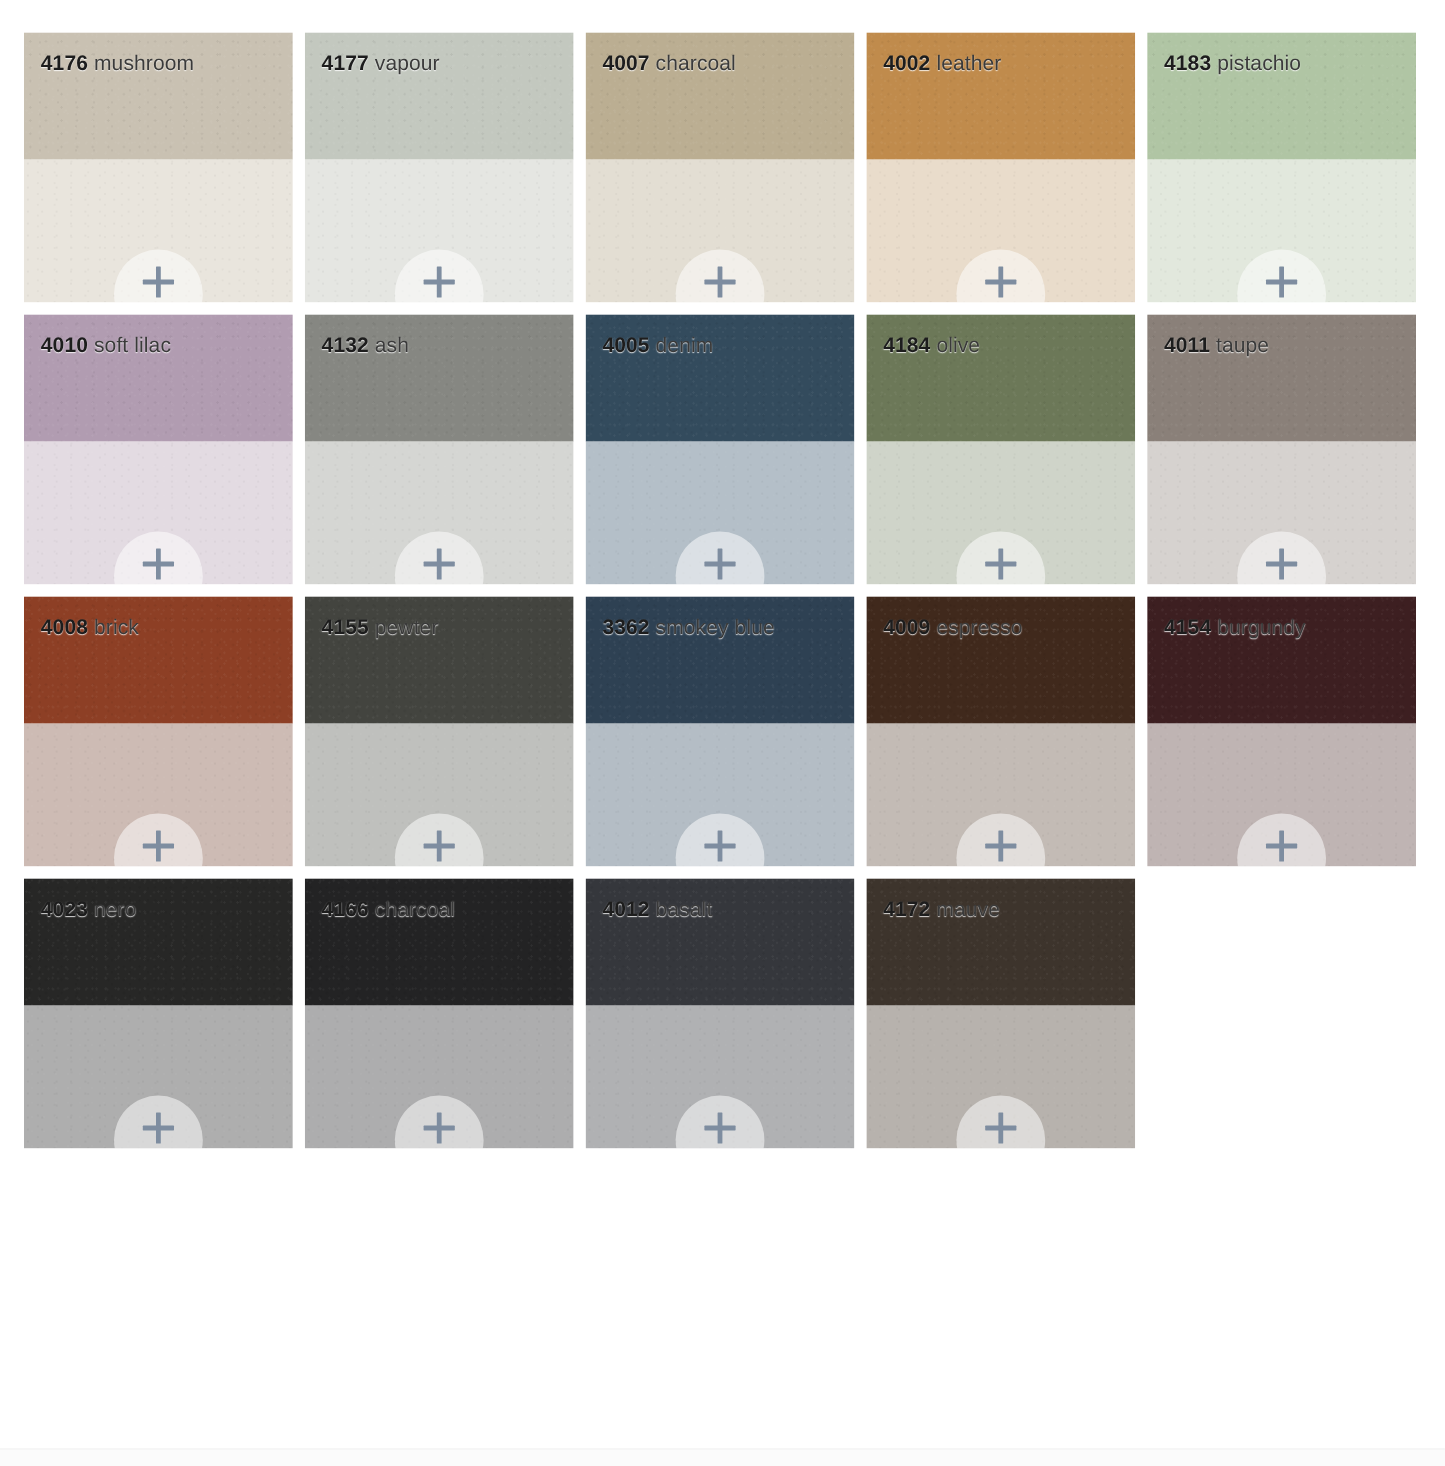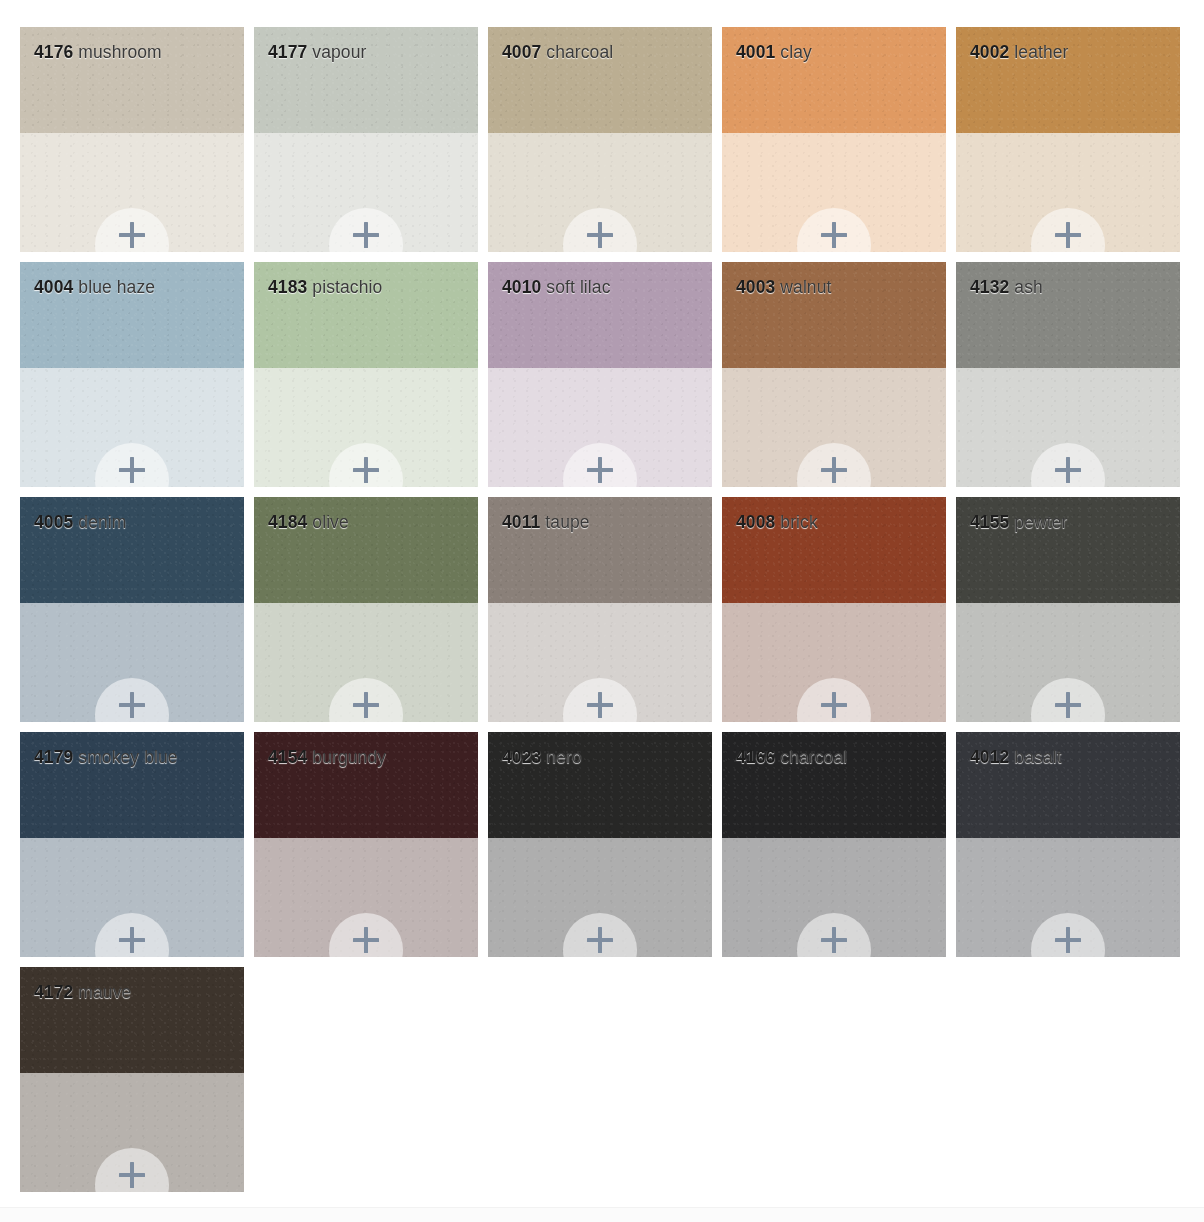--- a/index.html
+++ b/index.html
@@ -185,68 +185,44 @@
     </div>
     <div class="swatch-card">
       <div class="swatch-color" style="background: rgb(187, 174, 146);"></div>
       <div class="swatch-tint" style="background: rgb(227, 222, 211);"></div>
       <div class="swatch-label"><span class="swatch-code">4007</span> <span class="swatch-name">charcoal</span></div>
       <div class="add-button">
         <span class="plus-icon"></span>
       </div>
     </div>
     <div class="swatch-card">
-      <div class="swatch-color" style="background: rgb(224, 154, 98);"></div>
-      <div class="swatch-tint" style="background: rgb(244, 221, 200);"></div>
-      <div class="swatch-label"><span class="swatch-code">4001</span> <span class="swatch-name">clay</span></div>
-      <div class="add-button">
-        <span class="plus-icon"></span>
-      </div>
-    </div>
-    <div class="swatch-card">
       <div class="swatch-color" style="background: rgb(192, 139, 76);"></div>
       <div class="swatch-tint" style="background: rgb(233, 220, 203);"></div>
       <div class="swatch-label"><span class="swatch-code">4002</span> <span class="swatch-name">leather</span></div>
       <div class="add-button">
         <span class="plus-icon"></span>
       </div>
     </div>
     <div class="swatch-card">
-      <div class="swatch-color" style="background: rgb(158, 183, 196);"></div>
-      <div class="swatch-tint" style="background: rgb(219, 227, 231);"></div>
-      <div class="swatch-label"><span class="swatch-code">4004</span> <span class="swatch-name">blue haze</span></div>
-      <div class="add-button">
-        <span class="plus-icon"></span>
-      </div>
-    </div>
-    <div class="swatch-card">
       <div class="swatch-color" style="background: rgb(176, 197, 164);"></div>
       <div class="swatch-tint" style="background: rgb(226, 232, 221);"></div>
       <div class="swatch-label"><span class="swatch-code">4183</span> <span class="swatch-name">pistachio</span></div>
       <div class="add-button">
         <span class="plus-icon"></span>
       </div>
     </div>
     <div class="swatch-card">
       <div class="swatch-color" style="background: rgb(177, 156, 177);"></div>
       <div class="swatch-tint" style="background: rgb(227, 219, 226);"></div>
       <div class="swatch-label"><span class="swatch-code">4010</span> <span class="swatch-name">soft lilac</span></div>
       <div class="add-button">
         <span class="plus-icon"></span>
       </div>
     </div>
     <div class="swatch-card">
-      <div class="swatch-color" style="background: rgb(154, 106, 71);"></div>
-      <div class="swatch-tint" style="background: rgb(221, 209, 198);"></div>
-      <div class="swatch-label"><span class="swatch-code">4003</span> <span class="swatch-name">walnut</span></div>
-      <div class="add-button">
-        <span class="plus-icon"></span>
-      </div>
-    </div>
-    <div class="swatch-card">
       <div class="swatch-color" style="background: rgb(134, 135, 130);"></div>
       <div class="swatch-tint" style="background: rgb(213, 214, 211);"></div>
       <div class="swatch-label"><span class="swatch-code">4132</span> <span class="swatch-name">ash</span></div>
       <div class="add-button">
         <span class="plus-icon"></span>
       </div>
     </div>
     <div class="swatch-card">
       <div class="swatch-color" style="background: rgb(51, 75, 93);"></div>
       <div class="swatch-tint" style="background: rgb(180, 191, 200);"></div>
@@ -283,21 +259,29 @@
       <div class="swatch-color" style="background: rgb(67, 68, 63);"></div>
       <div class="swatch-tint" style="background: rgb(191, 192, 189);"></div>
       <div class="swatch-label"><span class="swatch-code">4155</span> <span class="swatch-name">pewter</span></div>
       <div class="add-button">
         <span class="plus-icon"></span>
       </div>
     </div>
     <div class="swatch-card">
       <div class="swatch-color" style="background: rgb(46, 65, 83);"></div>
       <div class="swatch-tint" style="background: rgb(180, 189, 197);"></div>
-      <div class="swatch-label"><span class="swatch-code">4179</span> <span class="swatch-name">smokey blue</span></div>
+      <div class="swatch-label"><span class="swatch-code">3362</span> <span class="swatch-name">smokey blue</span></div>
+      <div class="add-button">
+        <span class="plus-icon"></span>
+      </div>
+    </div>
+    <div class="swatch-card">
+      <div class="swatch-color" style="background: rgb(64, 41, 28);"></div>
+      <div class="swatch-tint" style="background: rgb(195, 187, 181);"></div>
+      <div class="swatch-label"><span class="swatch-code">4009</span> <span class="swatch-name">espresso</span></div>
       <div class="add-button">
         <span class="plus-icon"></span>
       </div>
     </div>
     <div class="swatch-card">
       <div class="swatch-color" style="background: rgb(61, 31, 33);"></div>
       <div class="swatch-tint" style="background: rgb(191, 180, 179);"></div>
       <div class="swatch-label"><span class="swatch-code">4154</span> <span class="swatch-name">burgundy</span></div>
       <div class="add-button">
         <span class="plus-icon"></span>

